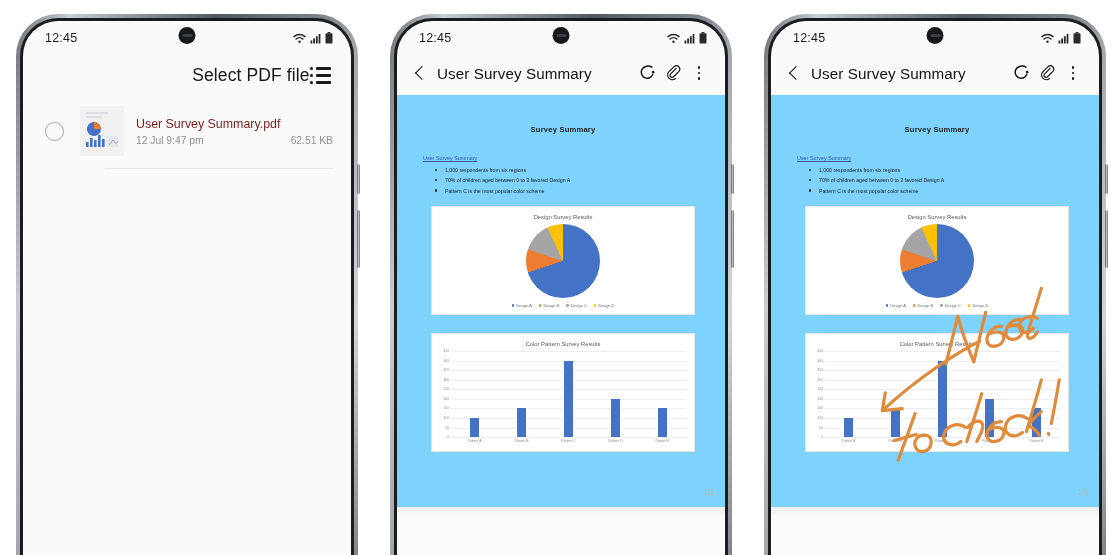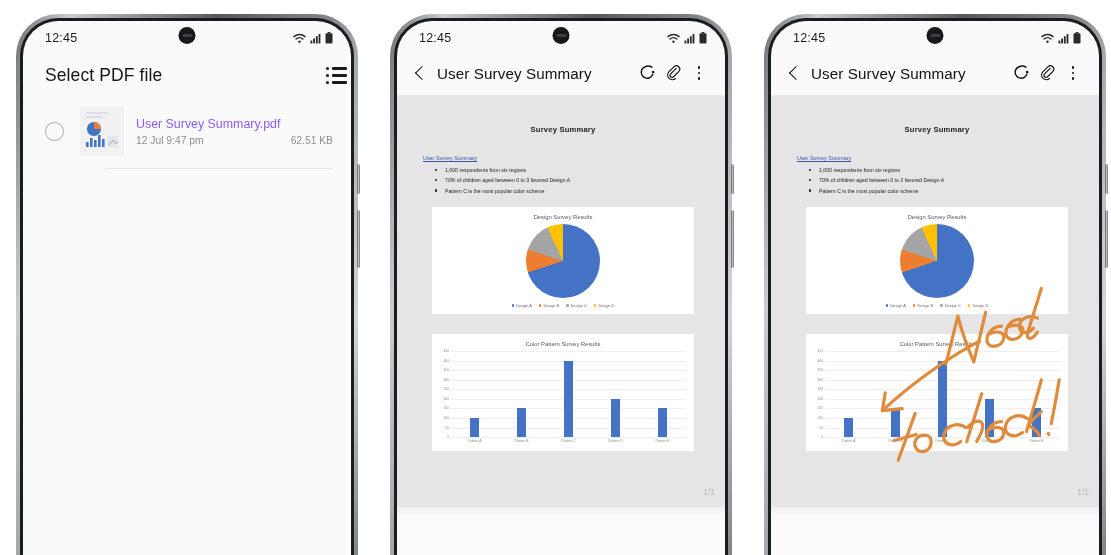--- a/index.html
+++ b/index.html
@@ -23,50 +23,50 @@
   .statusbar{position:relative;height:34px;display:flex;align-items:center;
              justify-content:space-between;padding:0 18px 0 22px;box-sizing:border-box;}
   .clock{font-size:12.5px;color:#1b1b1b;letter-spacing:.2px;}
   .sb-right{display:flex;align-items:center;gap:4px;}
   .punch{position:absolute;left:50%;top:6px;transform:translateX(-50%);
          width:17px;height:17px;border-radius:50%;background:#17181a;}
   .punch::after{content:"";position:absolute;left:3.5px;top:7px;width:10px;height:2.5px;
                 border-radius:2px;background:#3d3f42;}
 
   
-  .appbar1{display:flex;align-items:center;justify-content:space-between;
-           padding:10px 4px 14px 22px;}
+  .appbar1{display:flex;align-items:center;justify-content:flex-end;
+           padding:10px 20px 14px 22px;}
   .appbar1 .title{font-size:17.5px;color:#161616;letter-spacing:.1px;}
   .list-icon{display:flex;flex-direction:column;gap:4px;}
   .list-icon i{display:flex;align-items:center;gap:3.5px;}
   .list-icon i::before{content:"";width:3px;height:3px;border-radius:50%;background:#1a1a1a;}
   .list-icon i::after{content:"";width:15px;height:2.4px;background:#1a1a1a;border-radius:1px;}
 
   .filerow{display:flex;align-items:center;padding:6px 18px 0 22px;}
   .radio{width:17px;height:17px;border-radius:50%;border:1.4px solid #a8a8a8;flex:none;}
   .thumb{width:44px;height:50px;margin-left:16px;background:#f1f1f1;flex:none;position:relative;overflow:hidden;}
   .thumb .tline{position:absolute;background:#c9cdd3;}
   .file-meta{margin-left:12px;flex:1;min-width:0;}
-  .fname{font-size:12.4px;color:#8b5cf6;}
+  .fname{font-size:12.4px;color:#7f1d1d;}
   .fsub{display:flex;justify-content:space-between;align-items:center;margin-top:4px;}
   .fdate,.fsize{font-size:10.3px;color:#8e8e8e;}
   .divider{height:1px;background:#e7e7e7;margin:12px 18px 0 82px;}
 
   
   .appbar2{display:flex;align-items:center;padding:6px 14px 10px 16px;gap:0;}
   .chev{width:9px;height:9px;border-left:1.9px solid #121212;border-bottom:1.9px solid #121212;
         transform:rotate(45deg);margin:0 10px 0 4px;}
   .appbar2 .title{font-size:15.2px;color:#111;flex:1;letter-spacing:.1px;}
   .ab-ico{width:24px;height:24px;display:flex;align-items:center;justify-content:center;margin-left:2px;}
   .kebab{display:flex;flex-direction:column;gap:2.6px;align-items:center;width:20px;}
   .kebab span{width:2.8px;height:2.8px;border-radius:50%;background:#121212;}
 
   .viewer{position:relative;height:calc(100% - 34px - 40px);background:#fbfbfb;overflow:hidden;}
   .cursor{position:absolute;left:8px;top:8px;width:2.6px;height:26px;background:#e8703a;border-radius:1px;}
-  .page{position:absolute;left:0;right:0;top:0;height:412px;background:#e5e5e5;}
+  .page{position:absolute;left:0;right:0;top:0;height:412px;background:#7dd3fc;}
   .page-shadow{position:absolute;left:0;right:0;top:412px;height:10px;
                background:linear-gradient(#efefef,#fbfbfb);}
   .pagenum{position:absolute;right:10px;top:392px;font-size:8.5px;color:#b6b6b6;}
 
   .doc{position:absolute;left:26px;right:22px;top:30px;}
   .doc-title{text-align:center;font-size:7.6px;font-weight:bold;color:#222;letter-spacing:.2px;}
   .doc-sub{margin-top:21px;font-size:5.4px;color:#3a55a5;text-decoration:underline;}
   .doc-ul{margin:6px 0 0 0;padding:0;list-style:none;}
   .doc-ul li{position:relative;padding-left:22px;font-size:5.2px;color:#222;margin-bottom:4.2px;line-height:1.2;}
   .doc-ul li::before{content:"";position:absolute;left:12px;top:1.6px;width:2.4px;height:2.4px;

